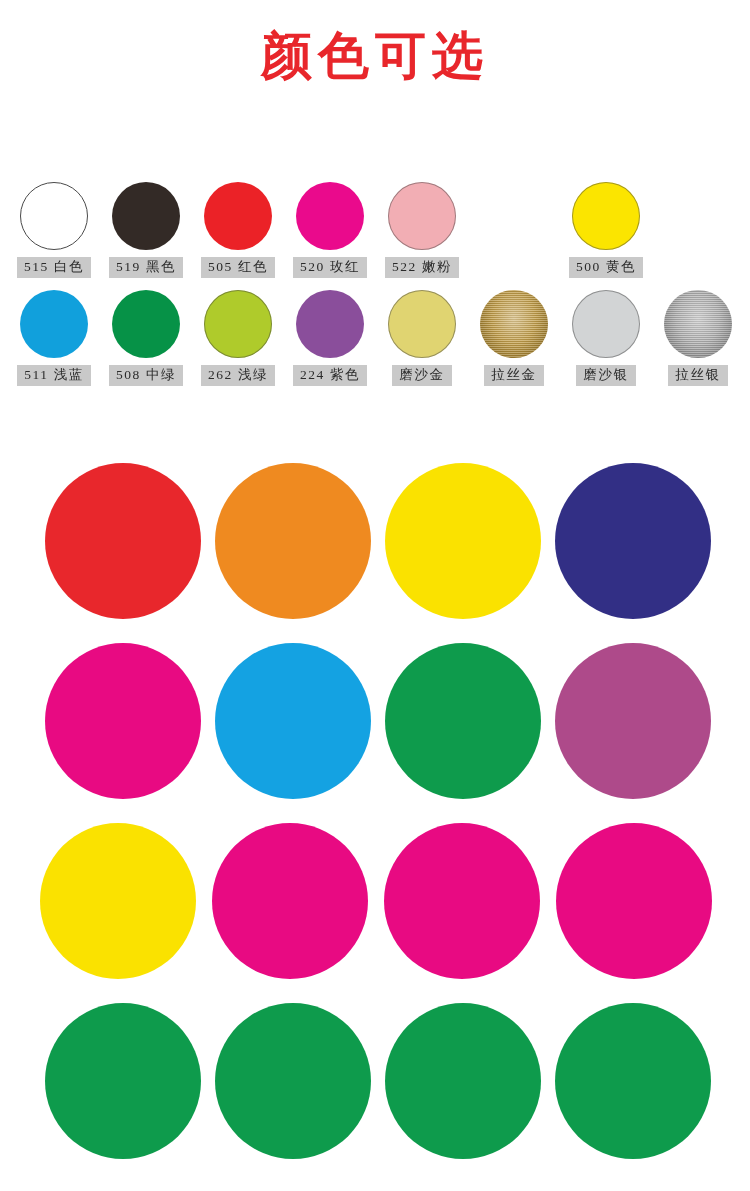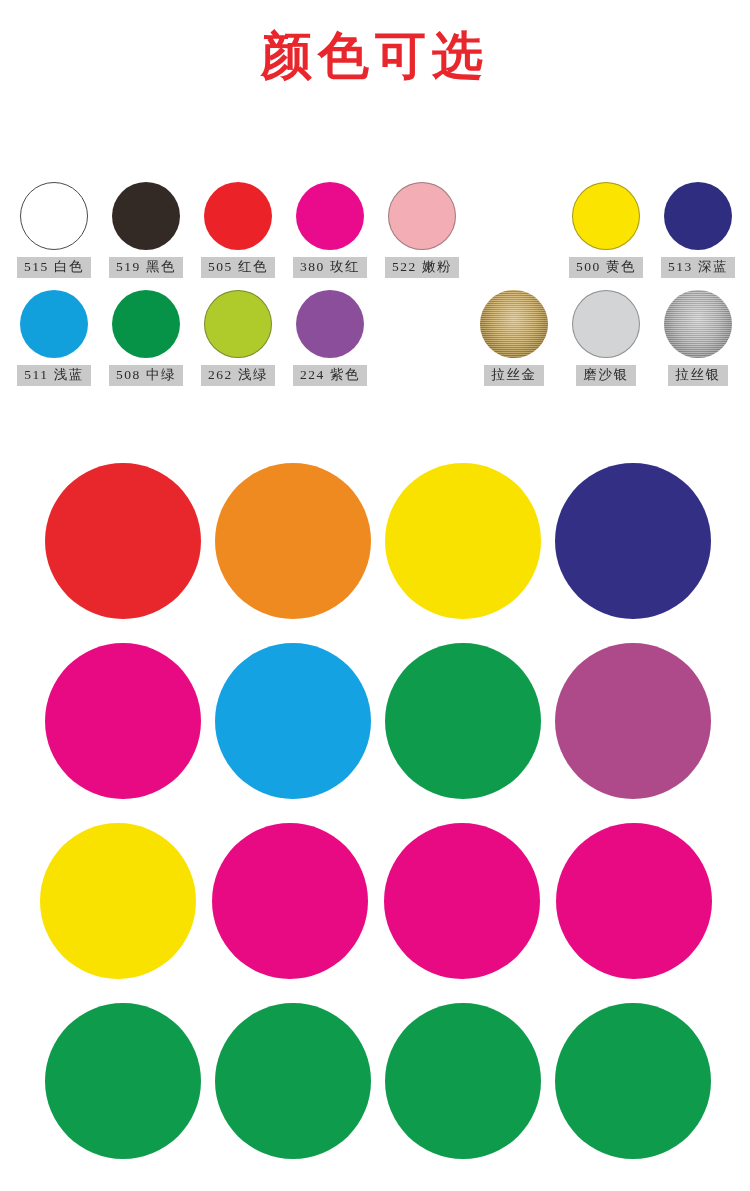--- a/index.html
+++ b/index.html
@@ -136,51 +136,51 @@
       <div class="swatch-cell" style="left: 92px;">
         <div class="swatch-dot" style="background: rgb(51, 42, 38);"></div>
         <div class="swatch-label">519 黑色</div>
       </div>
       <div class="swatch-cell" style="left: 184px;">
         <div class="swatch-dot" style="background: rgb(235, 34, 39);"></div>
         <div class="swatch-label">505 红色</div>
       </div>
       <div class="swatch-cell" style="left: 276px;">
         <div class="swatch-dot" style="background: rgb(234, 10, 140);"></div>
-        <div class="swatch-label">380 玫红</div>
+        <div class="swatch-label">520 玫红</div>
       </div>
       <div class="swatch-cell" style="left: 368px;">
         <div class="swatch-dot thin-edge" style="background: rgb(242, 174, 180);"></div>
         <div class="swatch-label">522 嫩粉</div>
       </div>
       <div class="swatch-cell" style="left: 552px;">
         <div class="swatch-dot thin-edge" style="background: rgb(251, 229, 0);"></div>
         <div class="swatch-label">500 黄色</div>
-      </div>
-      <div class="swatch-cell" style="left: 644px;">
-        <div class="swatch-dot" style="background: rgb(46, 45, 127);"></div>
-        <div class="swatch-label">513 深蓝</div>
       </div>
     </div>
     <div class="swatch-row">
       <div class="swatch-cell" style="left: 0px;">
         <div class="swatch-dot" style="background: rgb(17, 160, 220);"></div>
         <div class="swatch-label">511 浅蓝</div>
       </div>
       <div class="swatch-cell" style="left: 92px;">
         <div class="swatch-dot" style="background: rgb(6, 146, 71);"></div>
         <div class="swatch-label">508 中绿</div>
       </div>
       <div class="swatch-cell" style="left: 184px;">
         <div class="swatch-dot thin-edge" style="background: rgb(175, 203, 43);"></div>
         <div class="swatch-label">262 浅绿</div>
       </div>
       <div class="swatch-cell" style="left: 276px;">
         <div class="swatch-dot" style="background: rgb(138, 78, 155);"></div>
         <div class="swatch-label">224 紫色</div>
+      </div>
+      <div class="swatch-cell" style="left: 368px;">
+        <div class="swatch-dot thin-edge" style="background: rgb(224, 212, 113);"></div>
+        <div class="swatch-label">磨沙金</div>
       </div>
       <div class="swatch-cell" style="left: 460px;">
         <div class="swatch-dot" style="background: rgb(188, 147, 50);">
           <div class="brush-tex"></div>
           <div class="brush-shade"></div>
         </div>
         <div class="swatch-label">拉丝金</div>
       </div>
       <div class="swatch-cell" style="left: 552px;">
         <div class="swatch-dot thin-edge" style="background: rgb(210, 212, 213);"></div>

